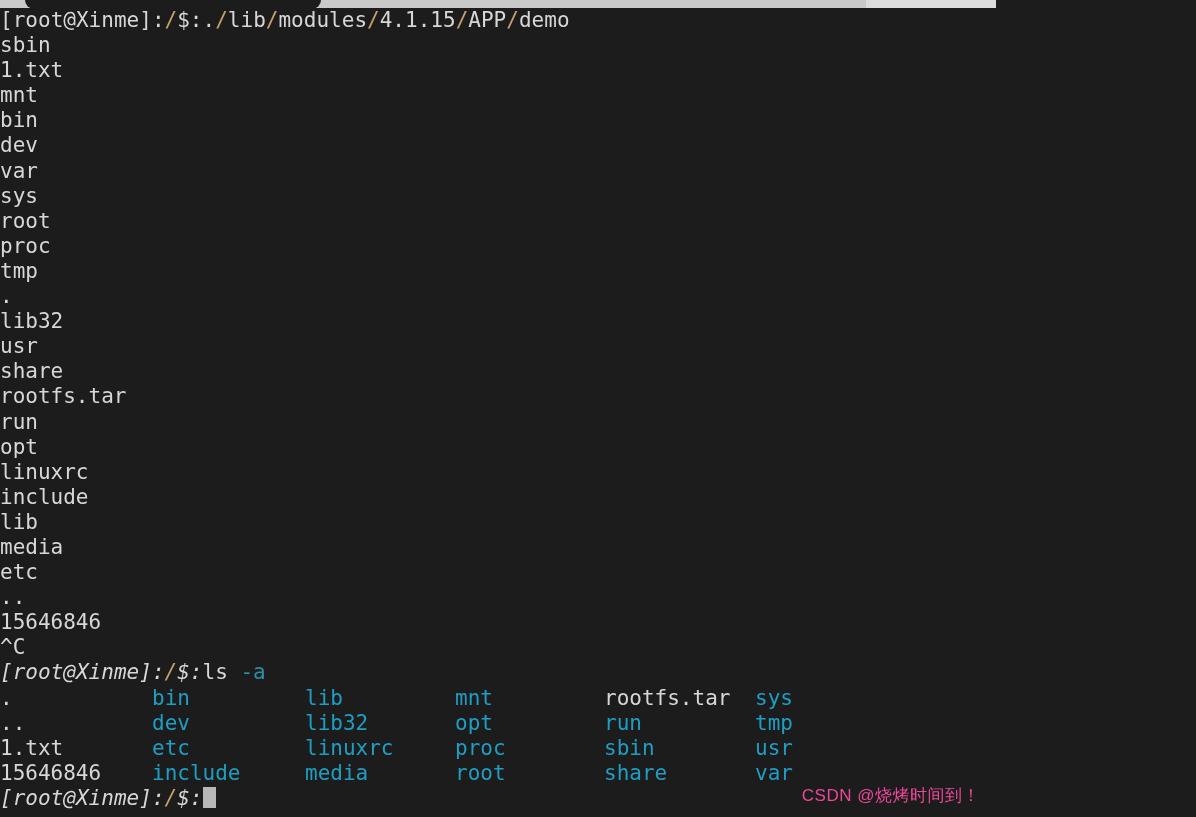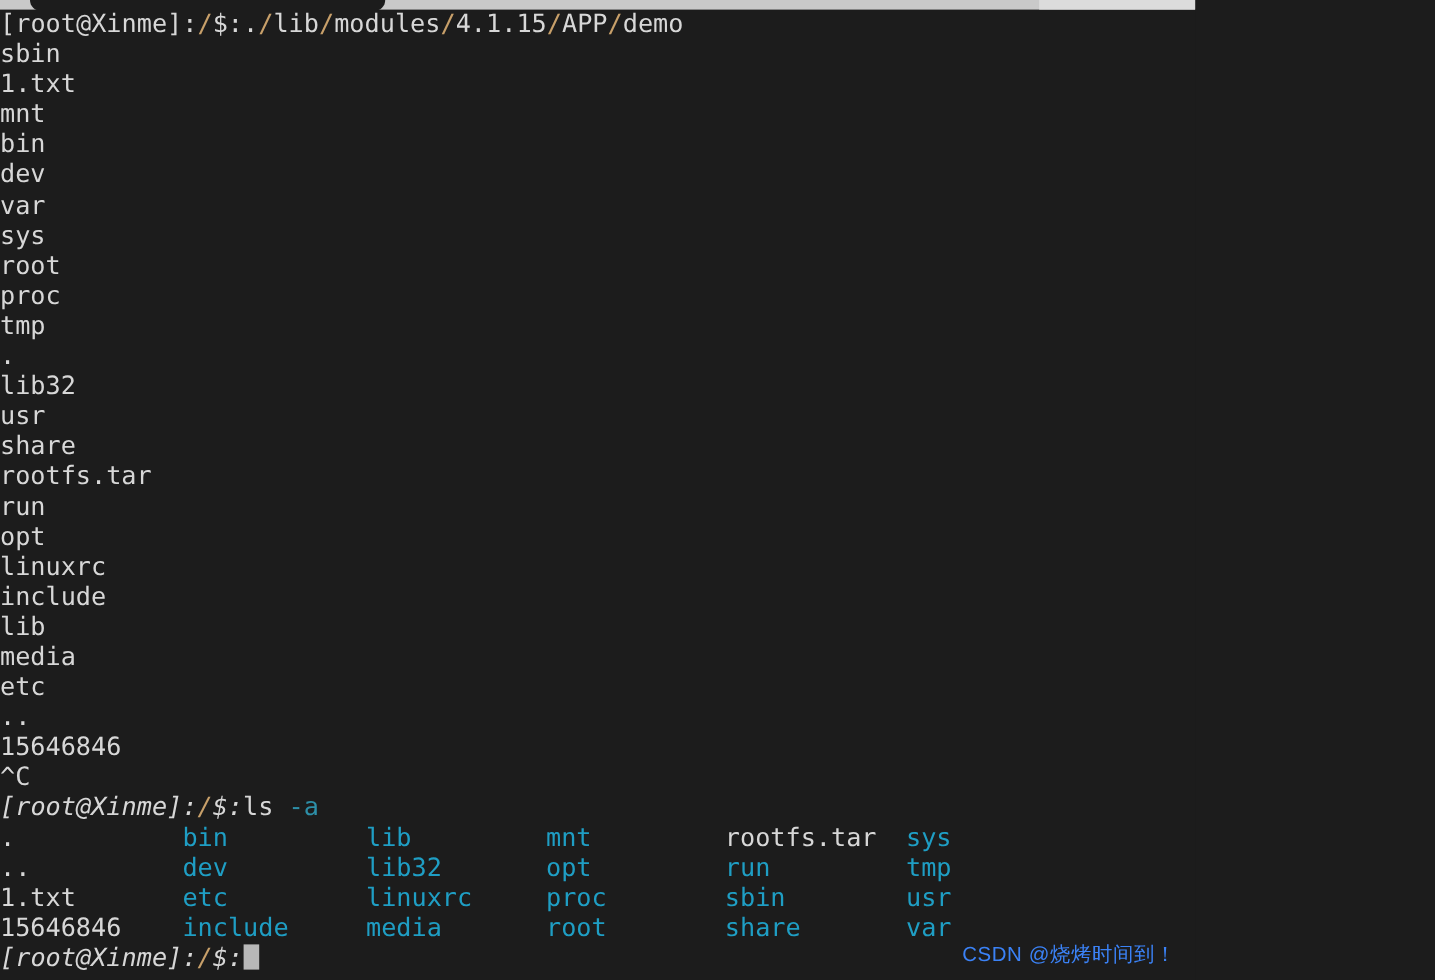--- a/index.html
+++ b/index.html
@@ -99,21 +99,21 @@
     width: 13px;
     height: 21px;
     background: #b8b8b8;
     vertical-align: -3px;
   }
 
   .watermark {
     position: absolute;
     right: 16px;
     bottom: 10px;
-    color: #3b82f6;
+    color: #ec4899;
     font-size: 17px;
     font-family: "Liberation Sans", "DejaVu Sans", sans-serif;
     letter-spacing: 0.5px;
   }
 </style>
 </head>
 <body>
 
 <div id="terminal">
 

